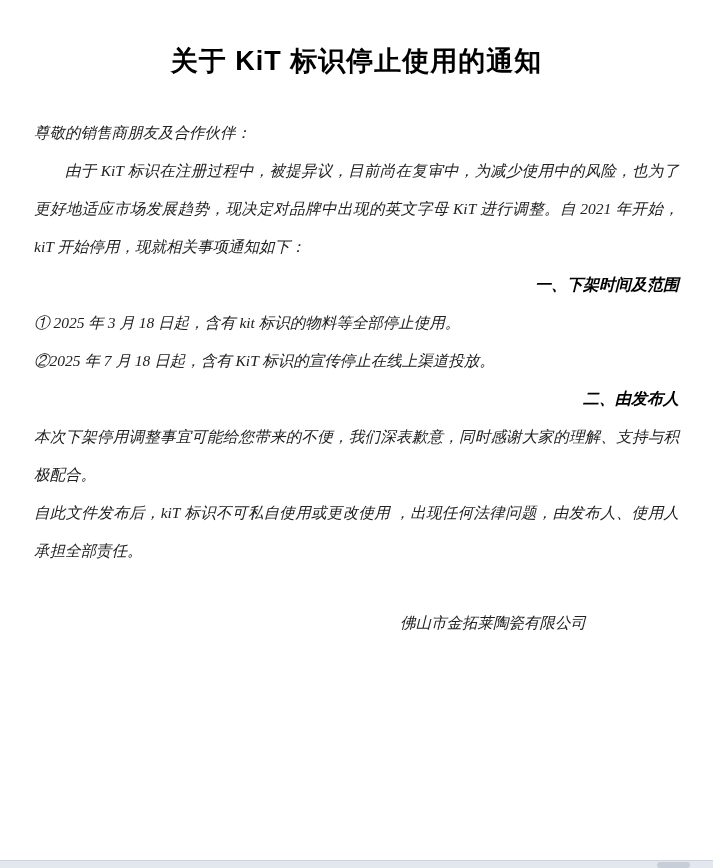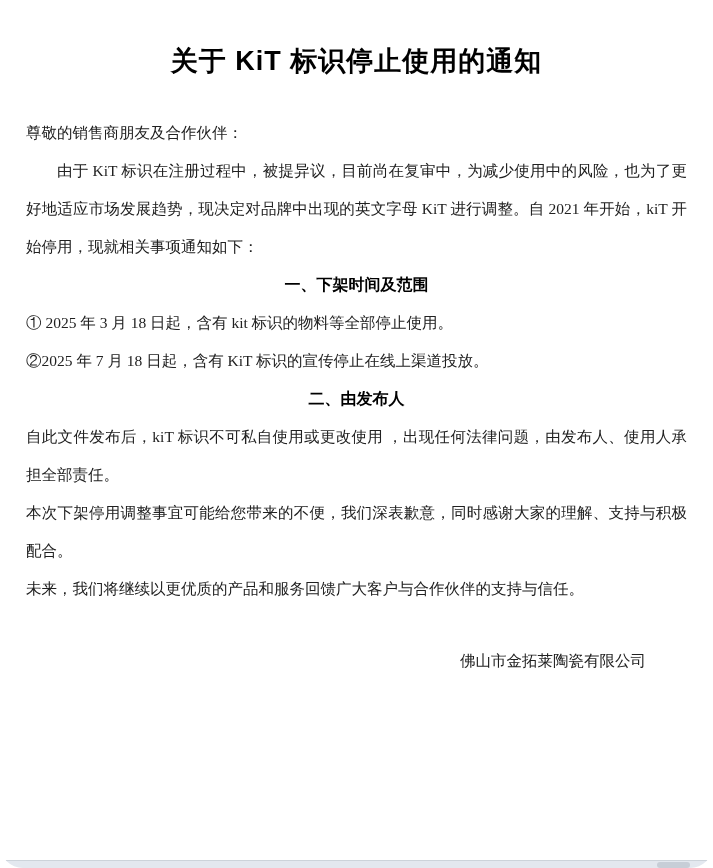--- a/index.html
+++ b/index.html
@@ -5,53 +5,53 @@
   * { margin: 0; padding: 0; box-sizing: border-box; }
   html, body { background: #ffffff; }
   .screen {
     position: relative;
     width: 713px;
     height: 868px;
     background: #ffffff;
     overflow: hidden;
     font-family: "Liberation Serif", serif;
     color: #212121;
-    border-radius: 23px;
   }
   .doc-title {
     margin-top: 44px;
     text-align: center;
     font-family: "Liberation Sans", sans-serif;
     font-weight: 700;
     font-size: 27px;
     line-height: 34px;
     color: #000000;
     letter-spacing: 1px;
   }
   .content {
-    padding: 0 26px;
+    padding: 0 34px;
     font-size: 15.5px;
     line-height: 38px;
     text-align: justify;
+    font-style: italic;
   }
   .salutation { margin-top: 36px; }
   .intro { text-indent: 2em; }
   .sec-heading {
     font-family: "Liberation Sans", sans-serif;
     font-weight: 700;
     font-size: 16px;
     color: #000000;
-    text-align: center;
+    text-align: right;
   }
   .signature {
     margin-top: 34px;
     width: 290px;
     margin-left: auto;
     margin-right: 41px;
-    text-align: right;
+    text-align: center;
   }
   .bottom-bar {
     position: absolute;
     left: 0;
     top: 860px;
     width: 713px;
     height: 8px;
     background: #e3e8ef;
     border-top: 1px solid #ccd3da;
   }
@@ -79,25 +79,24 @@
     <p class="intro">由于 KiT 标识在注册过程中，被提异议，目前尚在复审中，为减少使用中的风险，也为了更好地适应市场发展趋势，现决定对品牌中出现的英文字母 KiT 进行调整。自 2021 年开始，kiT 开始停用，现就相关事项通知如下：</p>
 
     <p class="sec-heading">一、下架时间及范围</p>
 
     <p>① 2025 年 3 月 18 日起，含有 kit 标识的物料等全部停止使用。</p>
 
     <p>②2025 年 7 月 18 日起，含有 KiT 标识的宣传停止在线上渠道投放。</p>
 
     <p class="sec-heading">二、由发布人</p>
 
+    <p>本次下架停用调整事宜可能给您带来的不便，我们深表歉意，同时感谢大家的理解、支持与积极配合。</p>
+
     <p>自此文件发布后，kiT 标识不可私自使用或更改使用 ，出现任何法律问题，由发布人、使用人承担全部责任。</p>
 
-    <p>本次下架停用调整事宜可能给您带来的不便，我们深表歉意，同时感谢大家的理解、支持与积极配合。</p>
-
-    <p>未来，我们将继续以更优质的产品和服务回馈广大客户与合作伙伴的支持与信任。</p>
 
 
     <div class="signature">
       <p>佛山市金拓莱陶瓷有限公司</p>
     </div>
 
   </div>
 
   <div class="bottom-bar">
     <div class="thumb"></div>

